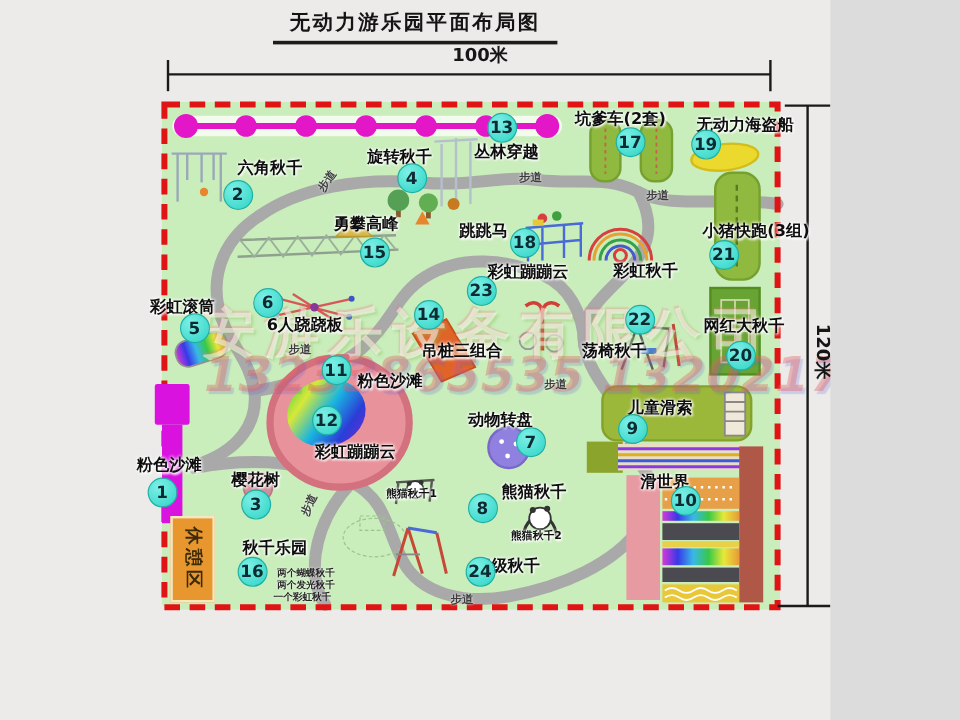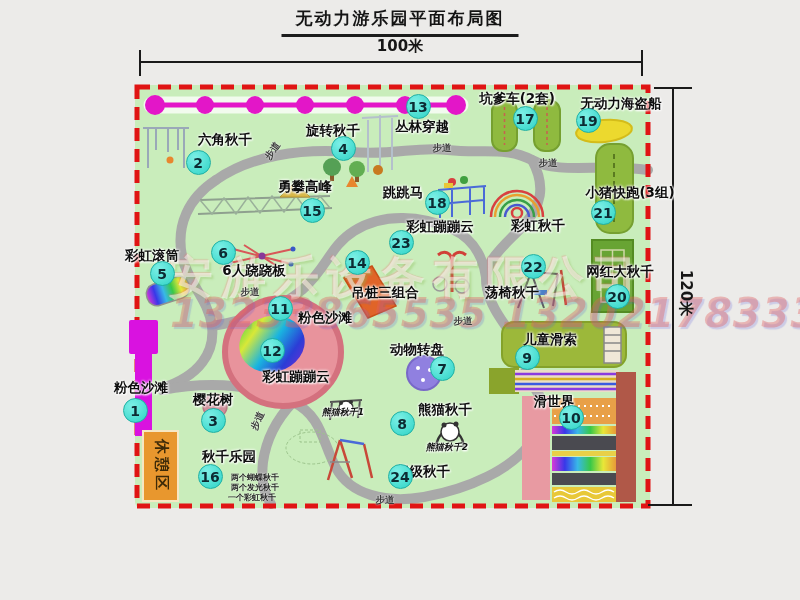--- a/index.html
+++ b/index.html
@@ -1,28 +1,28 @@
 <!DOCTYPE html>
 <html><head>
 <meta charset="utf-8">
 <style>
   html,body{margin:0;padding:0;background:#dcdcdc;}
-  .stage{position:relative;width:800px;height:600px;background:#ecebe9;overflow:hidden;
+  .stage{position:relative;width:692px;height:600px;background:#ecebe9;overflow:hidden;
          font-family:"DejaVu Sans","Liberation Sans",sans-serif;}
   .title{position:absolute;left:50%;top:7px;transform:translateX(-50%);
          font-size:17px;font-weight:bold;color:#141414;letter-spacing:2px;
          border-bottom:3px solid #1c1c1c;padding:0 14px 4px;white-space:nowrap;z-index:4;}
   svg.map{position:absolute;left:0;top:0;z-index:1;}
   .dim{position:absolute;font-size:15px;font-weight:bold;color:#161616;z-index:4;white-space:nowrap;}
   .dim.h{left:400px;top:46px;transform:translate(-50%,-50%);}
   .dim.v{left:685px;top:293px;transform:translate(-50%,-50%) rotate(90deg);}
   .lbl{position:absolute;transform:translate(-50%,-50%);font-size:13.5px;font-weight:bold;
        color:#0e0e0e;white-space:nowrap;z-index:3;
        text-shadow:0 0 3px #fff,0 0 3px #fff,1px 1px 2px #fff;}
-  .lbl.small{font-size:9px;font-style:italic;}
+  .lbl.small{font-size:9px;}
   .note{position:absolute;font-size:8px;font-weight:bold;color:#262626;white-space:nowrap;z-index:3;
         text-shadow:0 0 2px #fff;}
   .pd{position:absolute;transform:translate(-50%,-50%);font-size:9.5px;font-weight:bold;
       color:#3c3c3c;white-space:nowrap;z-index:3;text-shadow:0 0 2px #fff;}
   .badge{position:absolute;width:25px;height:25px;margin:-12.5px 0 0 -12.5px;border-radius:50%;
          background:radial-gradient(circle at 35% 30%,#7df0e6,#2ed3c6);
          border:1px solid #1fb0a4;text-align:center;line-height:25px;
          font-size:14px;font-weight:bold;color:#0c2b33;z-index:3;box-sizing:border-box;}
   .rest{position:absolute;left:142px;top:430px;width:37px;height:72px;background:#e8972e;
         border:2px solid #f6e7c3;box-sizing:border-box;z-index:2;}

